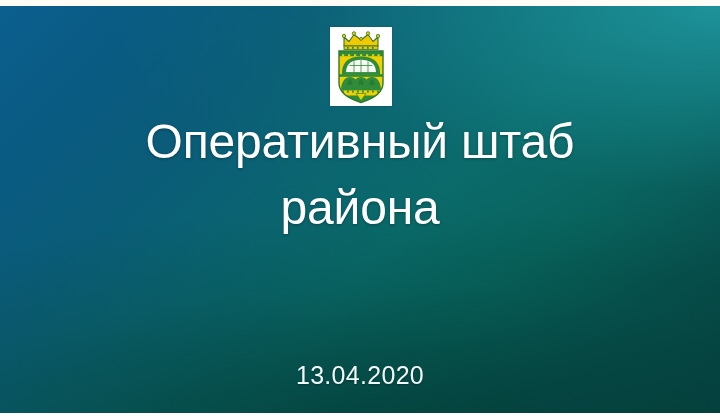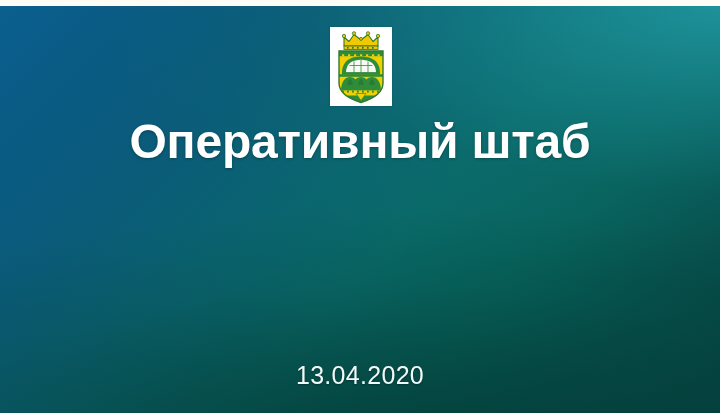--- a/index.html
+++ b/index.html
@@ -108,21 +108,21 @@
   }
 
   
   .title-block {
     position: absolute;
     left: 0;
     top: 103px;
     width: 720px;
     text-align: center;
     color: #ffffff;
-    font-weight: 700;
+    font-weight: 400;
     font-size: 48px;
     line-height: 66px;
     letter-spacing: -0.2px;
     text-shadow: 0 1px 3px rgba(0,0,0,0.30);
   }
   .title-line {
     display: block;
     white-space: nowrap;
   }
 
@@ -230,20 +230,21 @@
             <path d="M9 68.4 L53 68.4 L53 70 C53 70 44 71.5 31 76 C18 71.5 9 70 9 70 Z" fill="#2f8c3a"></path>
             <path d="M26 66.5 L36 66.5 L31 73.5 Z" fill="#f0d000" stroke="#2f8c3a" stroke-width="0.7"></path>
           </g>
 
           <path d="M9 24 L53 24 L53 56 C53 66 44 71.5 31 75.5 C18 71.5 9 66 9 56 Z" fill="none" stroke="#2f7a2c" stroke-width="1.4"></path>
         </svg>
       </div>
 
       <div class="title-block">
         <span class="title-line">Оперативный штаб</span>
+        <span class="title-line">района</span>
       </div>
 
       <div class="date-line">13.04.2020</div>
 
     </div>
   </div>
 
   <div class="bottom-strip"></div>
 </div>
 

